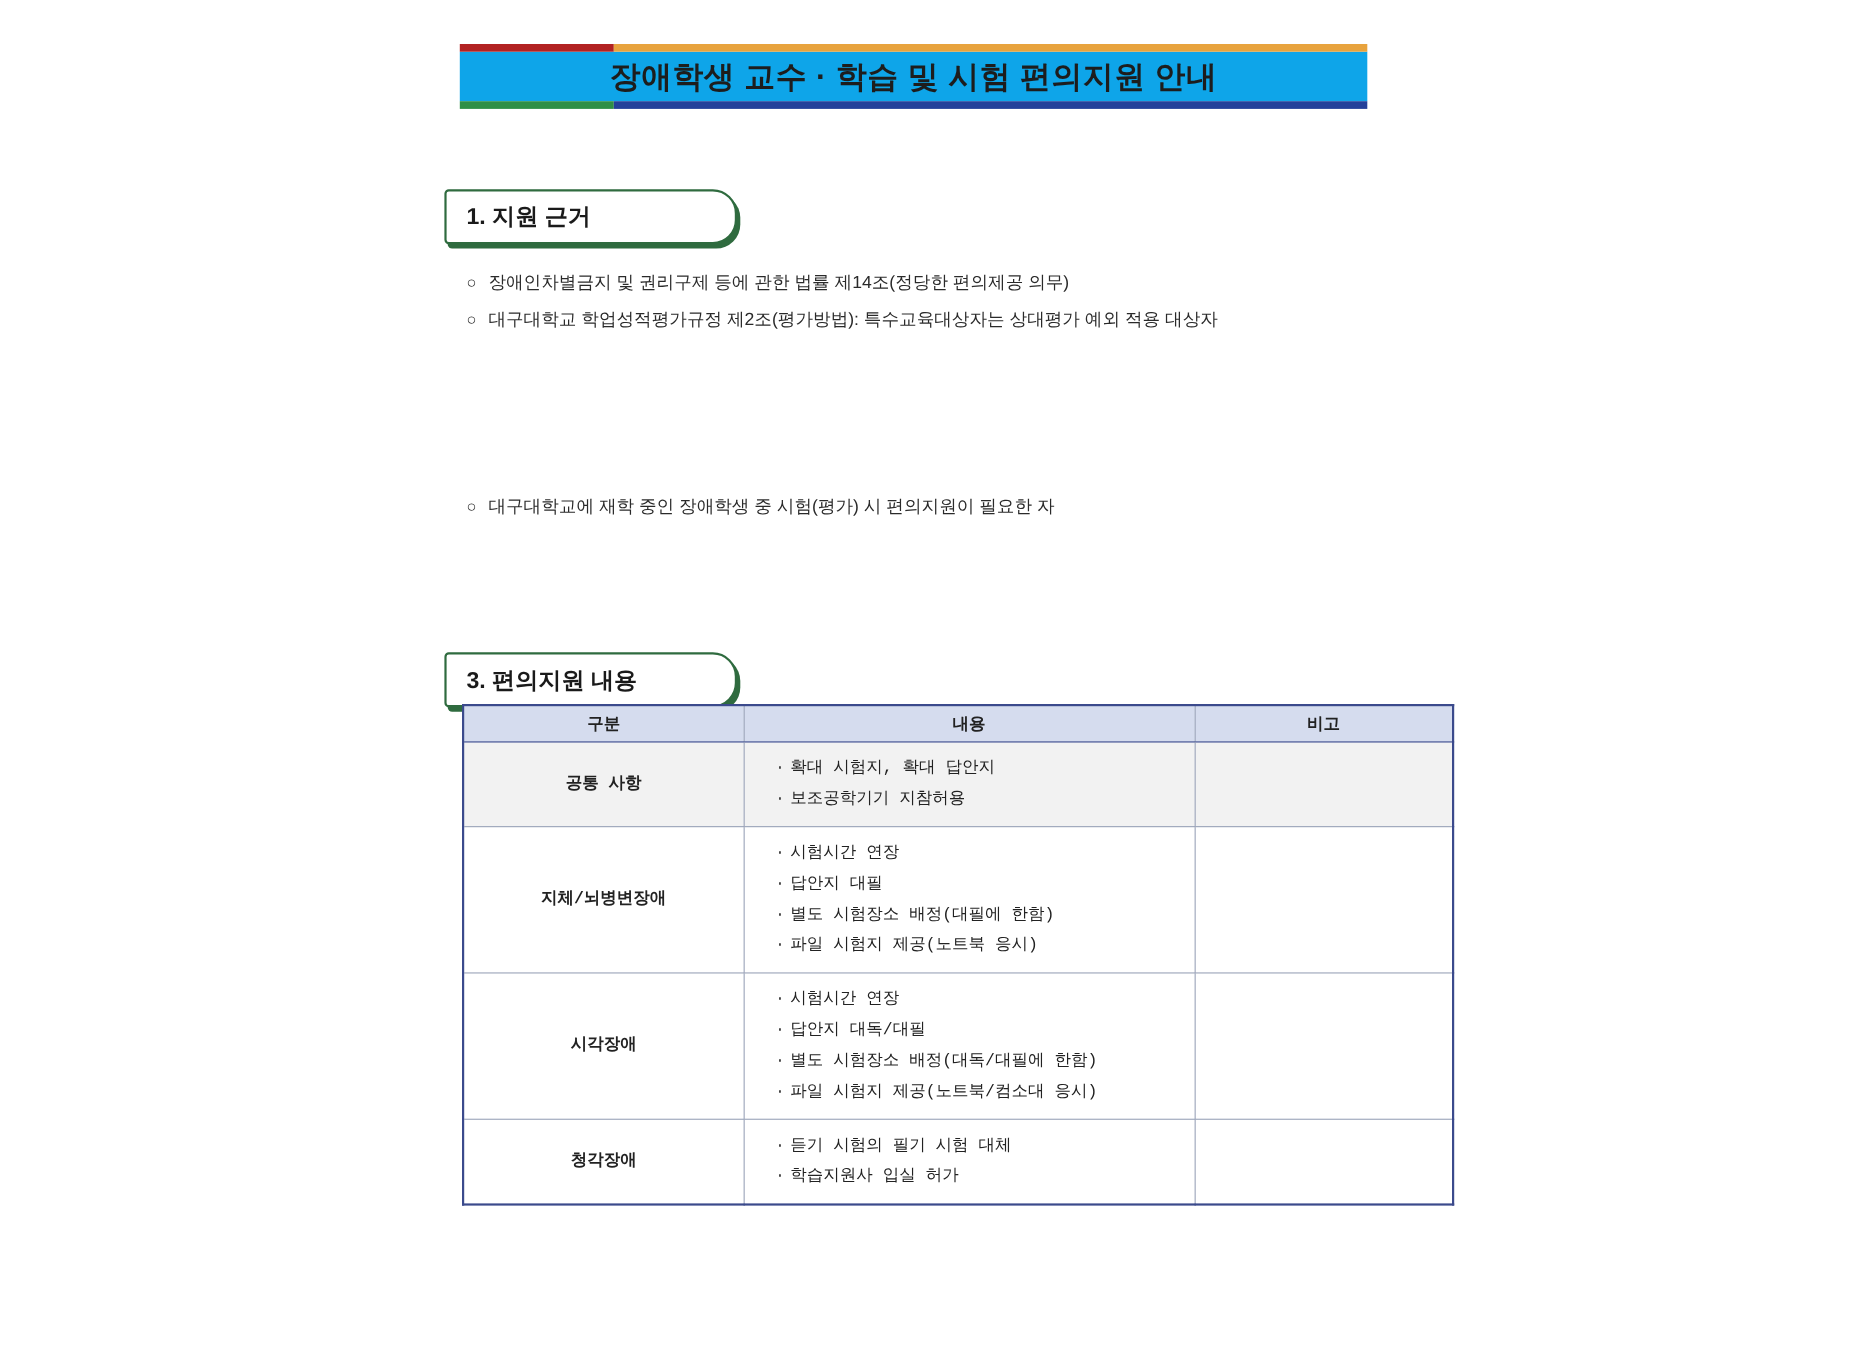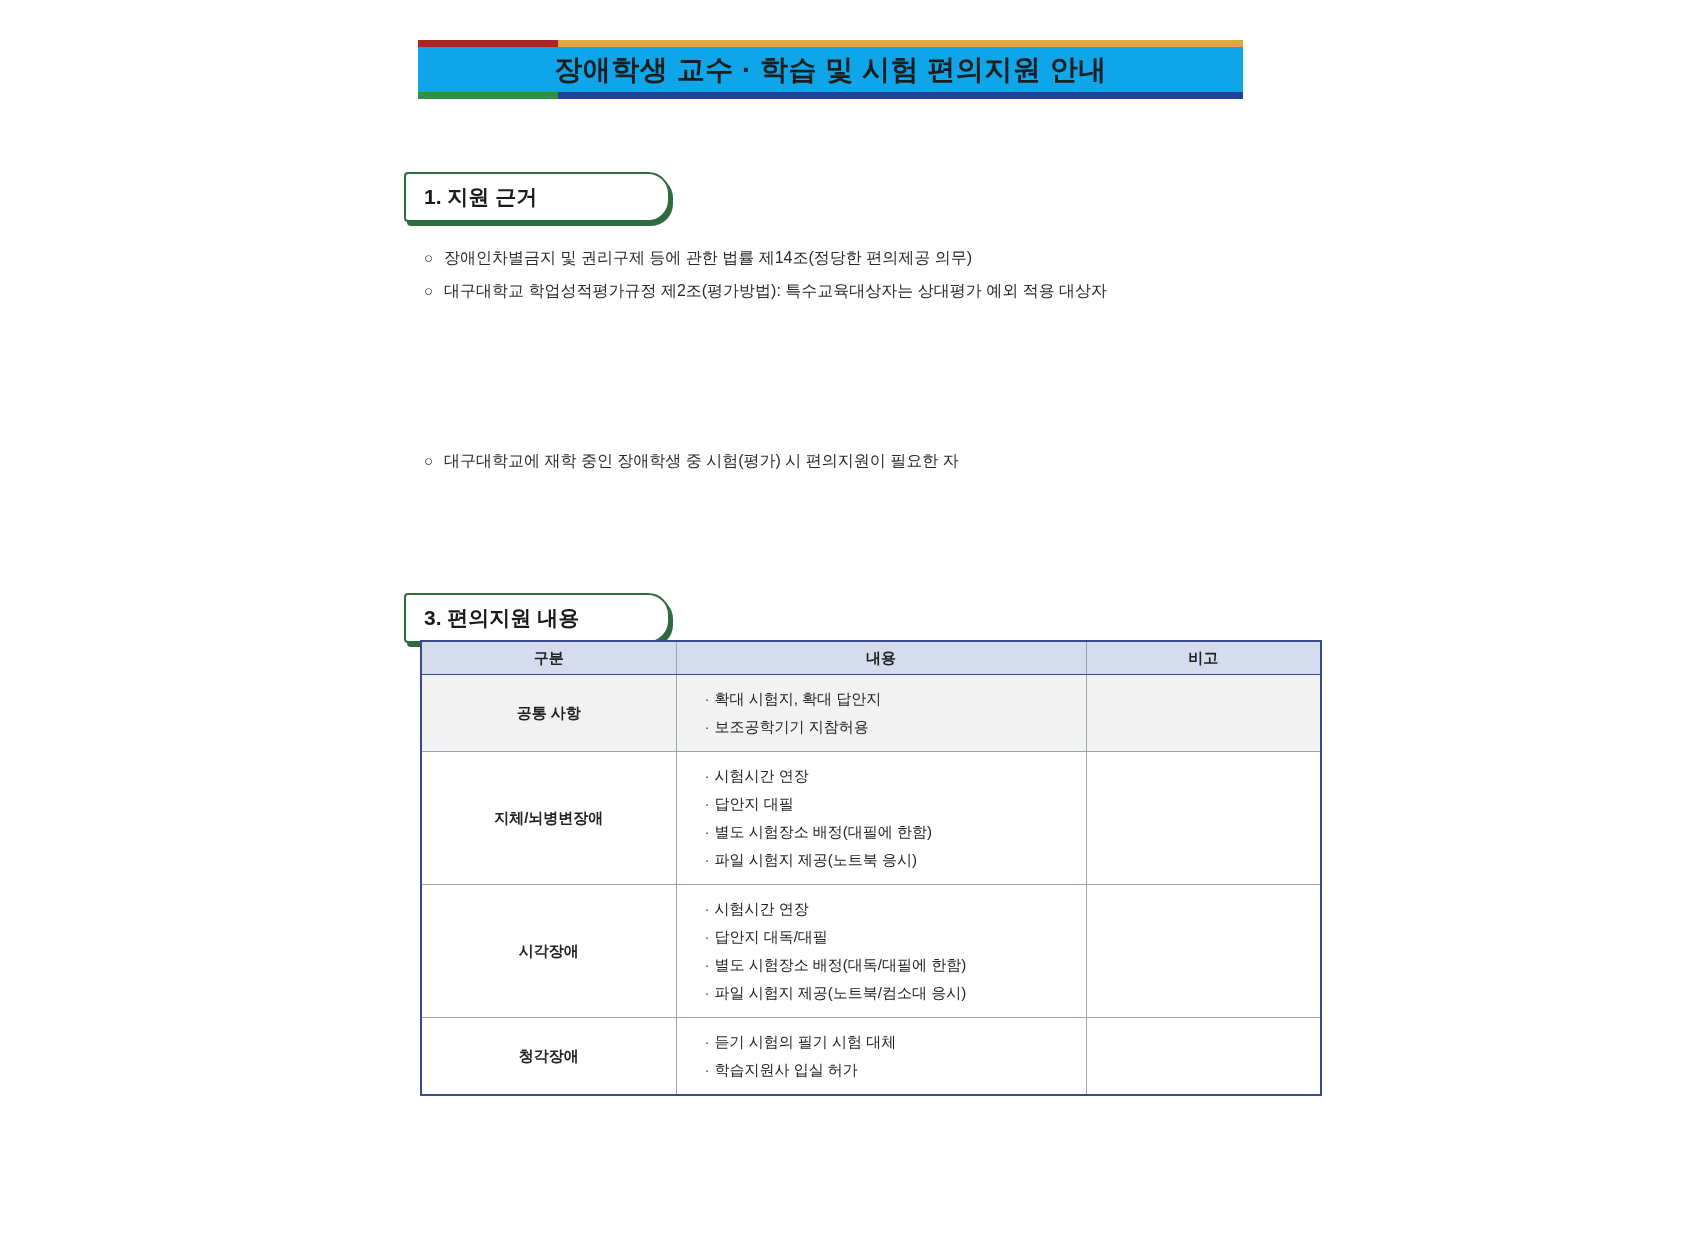--- a/index.html
+++ b/index.html
@@ -114,20 +114,21 @@
   table.support {
     border-collapse: collapse;
     width: 900px;
     border: 2px solid #3b4a8c;
     table-layout: fixed;
   }
   table.support th, table.support td {
     border: 1px solid #9aa3b8;
     font-size: 15px;
     color: #222;
+    font-family: Liberation Mono, monospace;
   }
   table.support thead th {
     background: #d5dcee;
     font-weight: bold;
     text-align: center;
     height: 30px;
     font-size: 15px;
     border-bottom: 1px solid #3b4a8c;
   }
   table.support td.cat {

